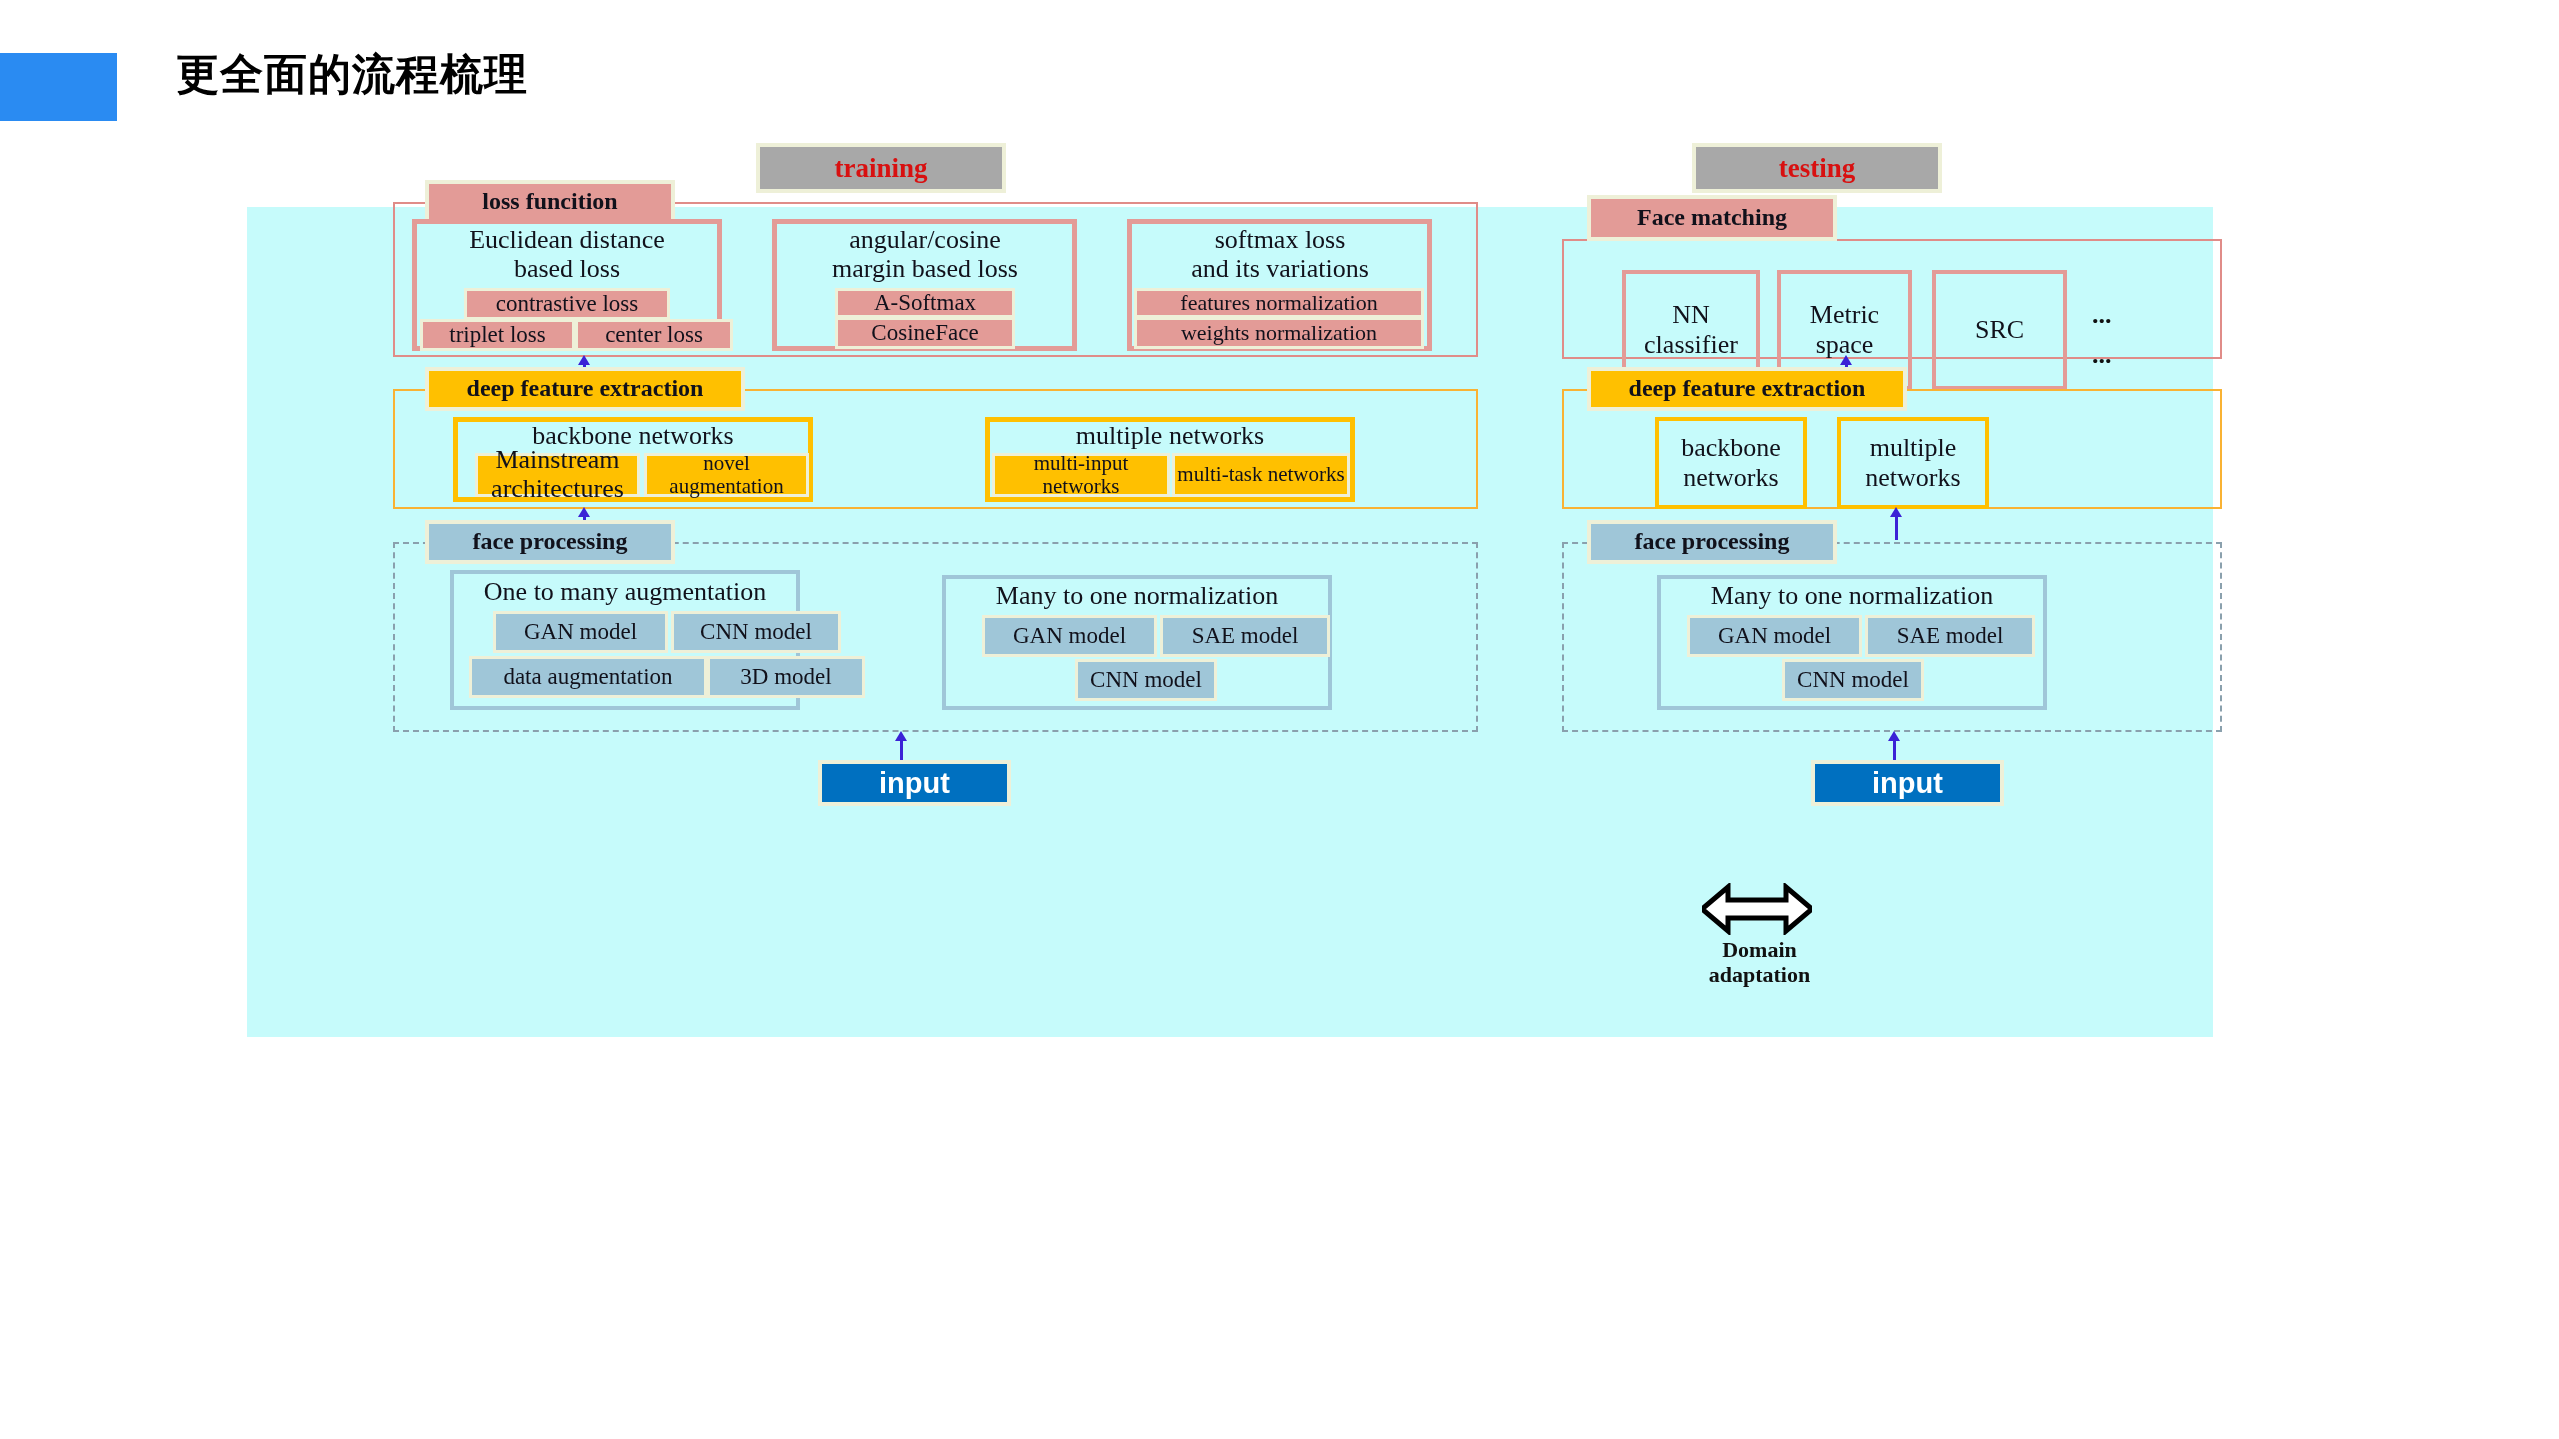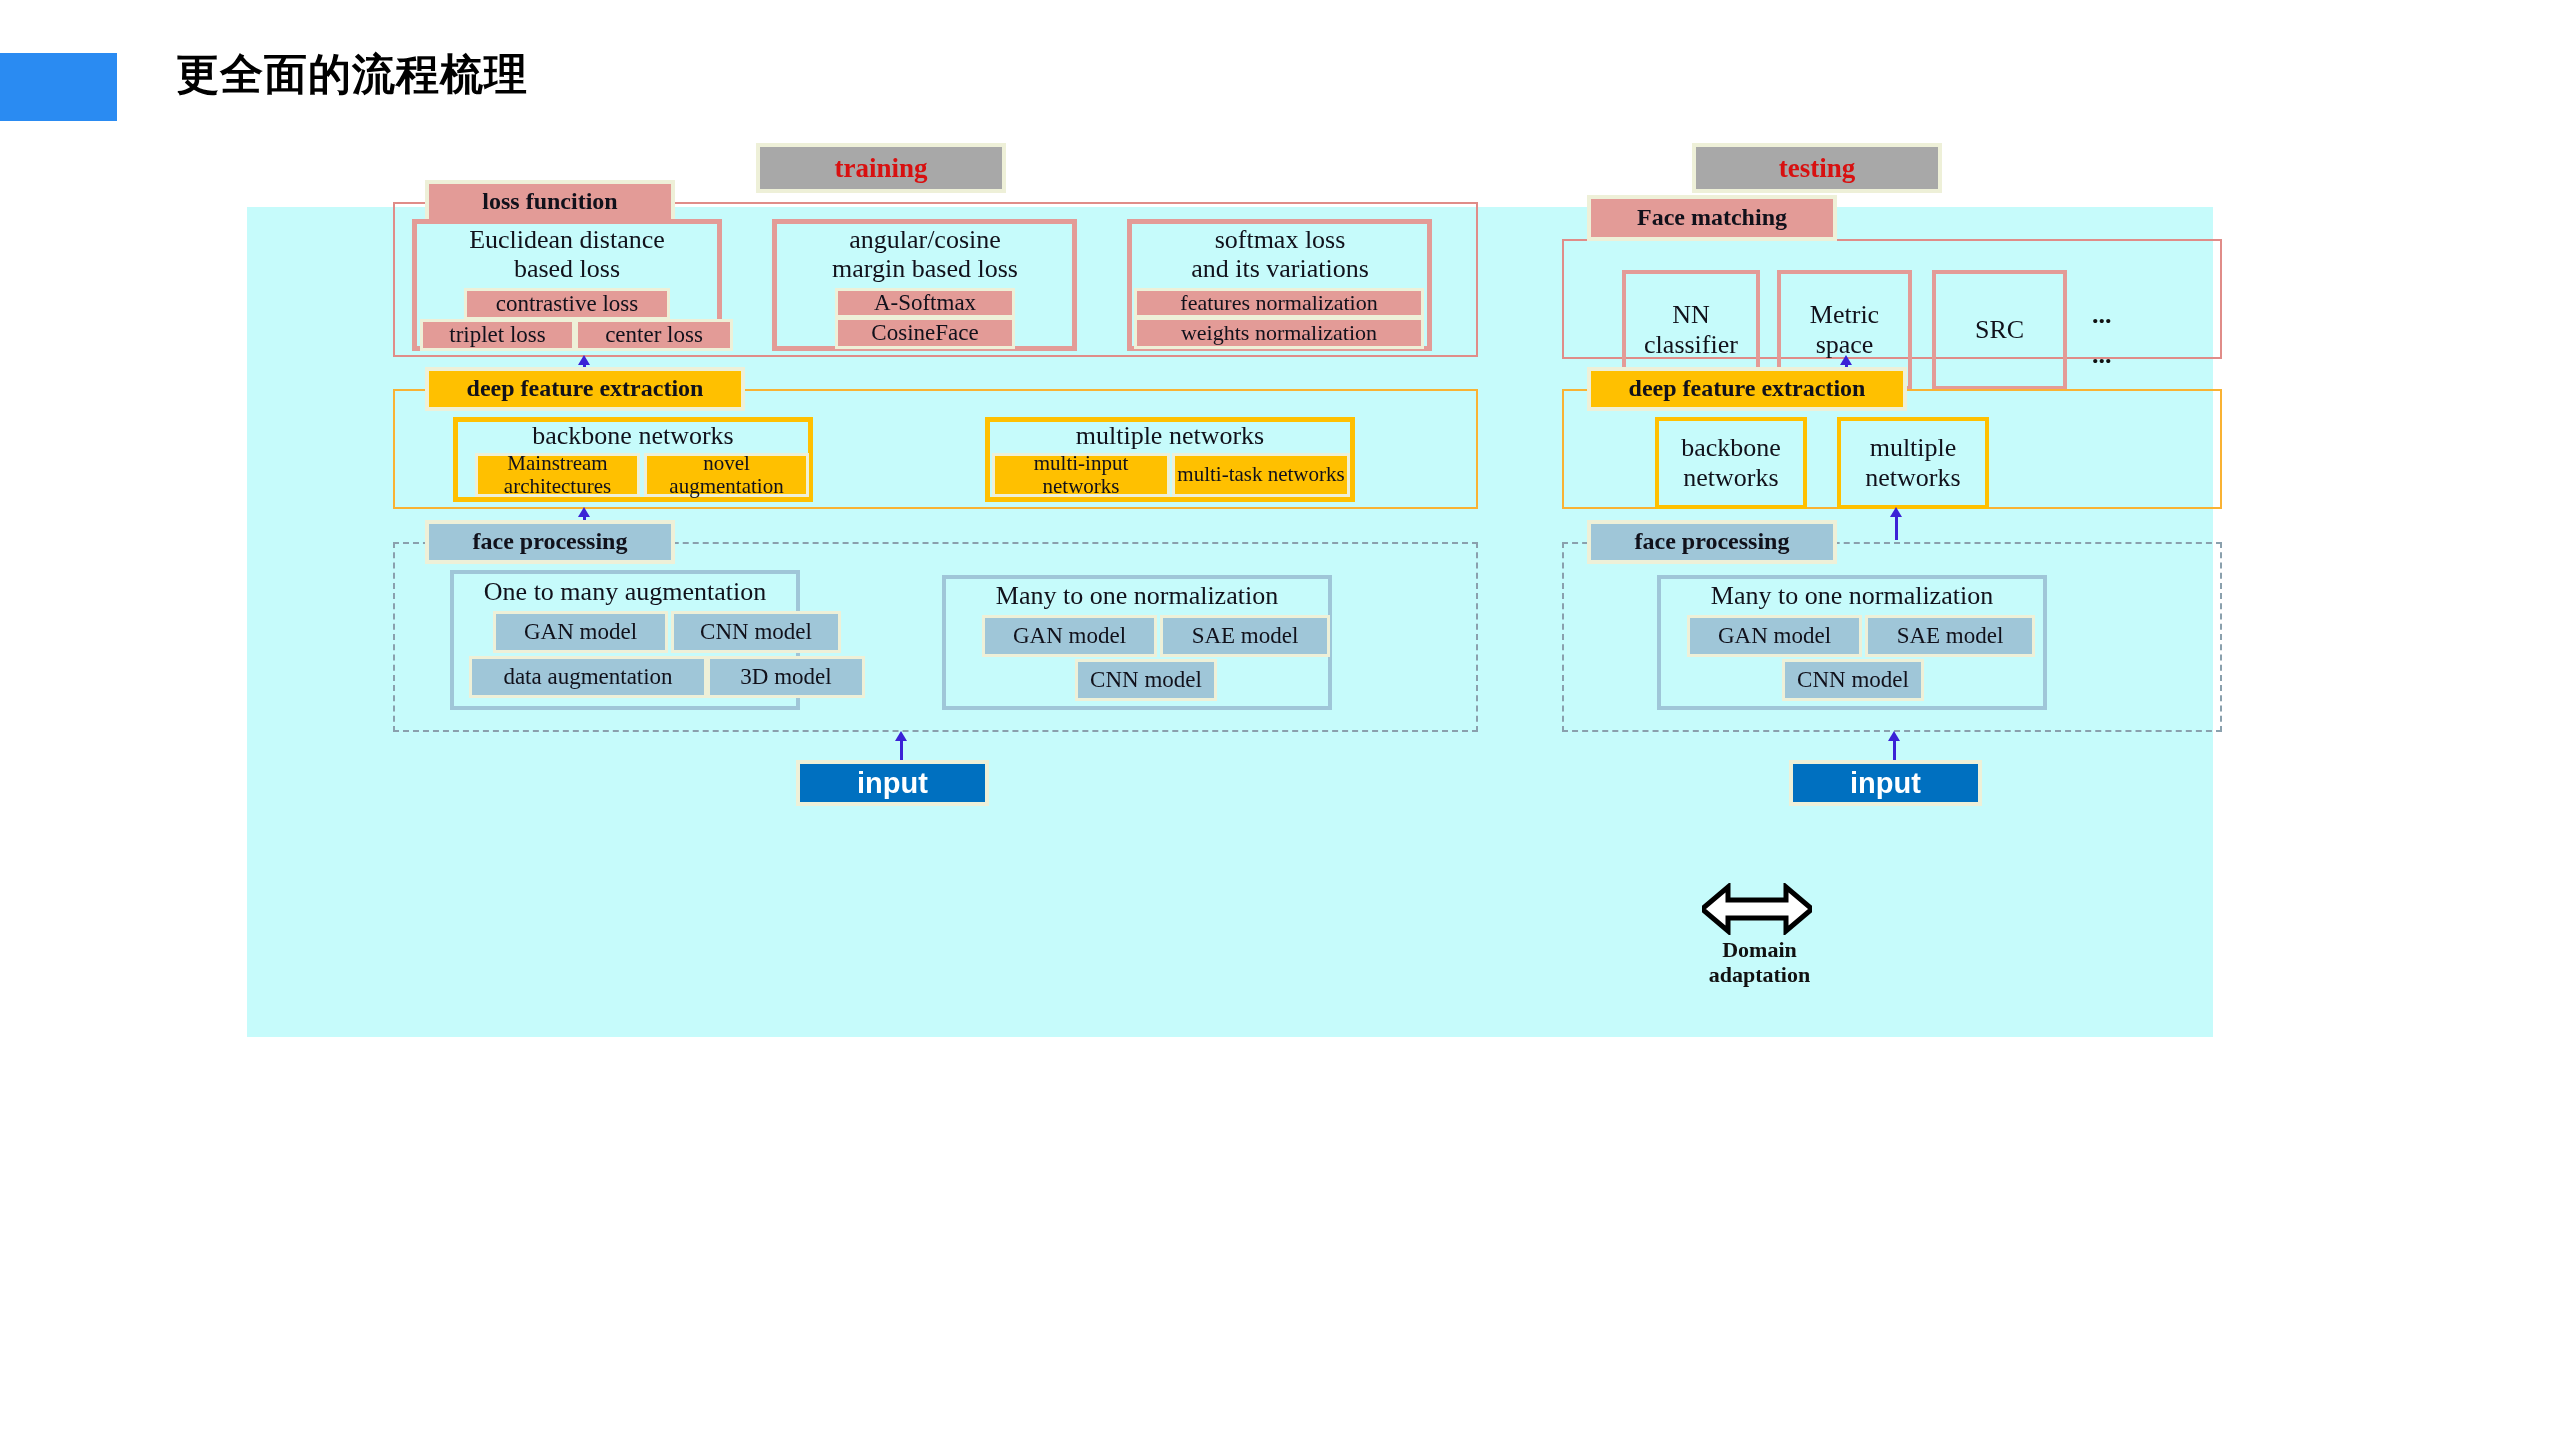--- a/index.html
+++ b/index.html
@@ -29,21 +29,21 @@
   .chip{
     box-sizing:border-box;display:flex;align-items:center;justify-content:center;
     text-align:center;font-weight:bold;color:#11111b;
     border:4px solid #eef0d8;
     font-size:24px;line-height:1.05;
   }
   .chip-gray{background:#a8a8a8;color:#d81010;}
   .chip-pink{background:#e39b97;}
   .chip-orange{background:#ffc000;}
   .chip-blue{background:#9fc6d8;}
-  .chip-input{background:#0070c0;color:#ffffff;font-family:"Liberation Sans",sans-serif;font-weight:bold;}
+  .chip-input{background:#0070c0;color:#ffffff;font-family:"Liberation Sans",sans-serif;font-weight:bold;margin-left:22px;}
   
   .grp{box-sizing:border-box;}
   .grp-pink{border:2px solid #e08c88;}
   .grp-orange{border:2px solid #f9b233;}
   .grp-dashed{border:2px dashed #8aa0ad;}
   
   .panel{box-sizing:border-box;}
   .panel-pink{border:5px solid #e39b97;background:#c6fbfb;}
   .panel-orange{border:5px solid #ffc000;background:#c6fbfb;}
   .panel-blue{border:4px solid #9fc6d8;background:#c6fbfb;}
@@ -133,21 +133,21 @@
   <div class="uparrow" style="left:328px;top:148px;height:33px;">
     <div class="head"></div>
       <div class="shaft"></div>
   </div>
 
   <div class="grp grp-orange abs" style="left:146px;top:182px;width:1085px;height:120px;"></div>
   <div class="chip chip-orange abs" style="left:178px;top:160px;width:320px;height:44px;">deep feature extraction</div>
 
   <div class="panel panel-orange abs" style="left:206px;top:210px;width:360px;height:85px;"></div>
   <div class="panel-title abs" style="left:210px;top:214px;width:352px;">backbone networks</div>
-  <div class="leaf leaf-orange abs" style="left:228px;top:246px;width:165px;height:44px;font-size:21px;">Mainstream architectures</div>
+  <div class="leaf leaf-orange abs" style="left:228px;top:246px;width:165px;height:44px;font-size:26px;">Mainstream architectures</div>
   <div class="leaf leaf-orange abs" style="left:397px;top:246px;width:165px;height:44px;font-size:21px;">novel augmentation</div>
 
   <div class="panel panel-orange abs" style="left:738px;top:210px;width:370px;height:85px;"></div>
   <div class="panel-title abs" style="left:742px;top:214px;width:362px;">multiple networks</div>
   <div class="leaf leaf-orange abs" style="left:745px;top:246px;width:178px;height:44px;font-size:21px;">multi-input networks</div>
   <div class="leaf leaf-orange abs" style="left:925px;top:246px;width:178px;height:44px;font-size:21px;">multi-task networks</div>
 
   <div class="uparrow" style="left:328px;top:300px;height:33px;">
     <div class="head"></div>
       <div class="shaft"></div>

